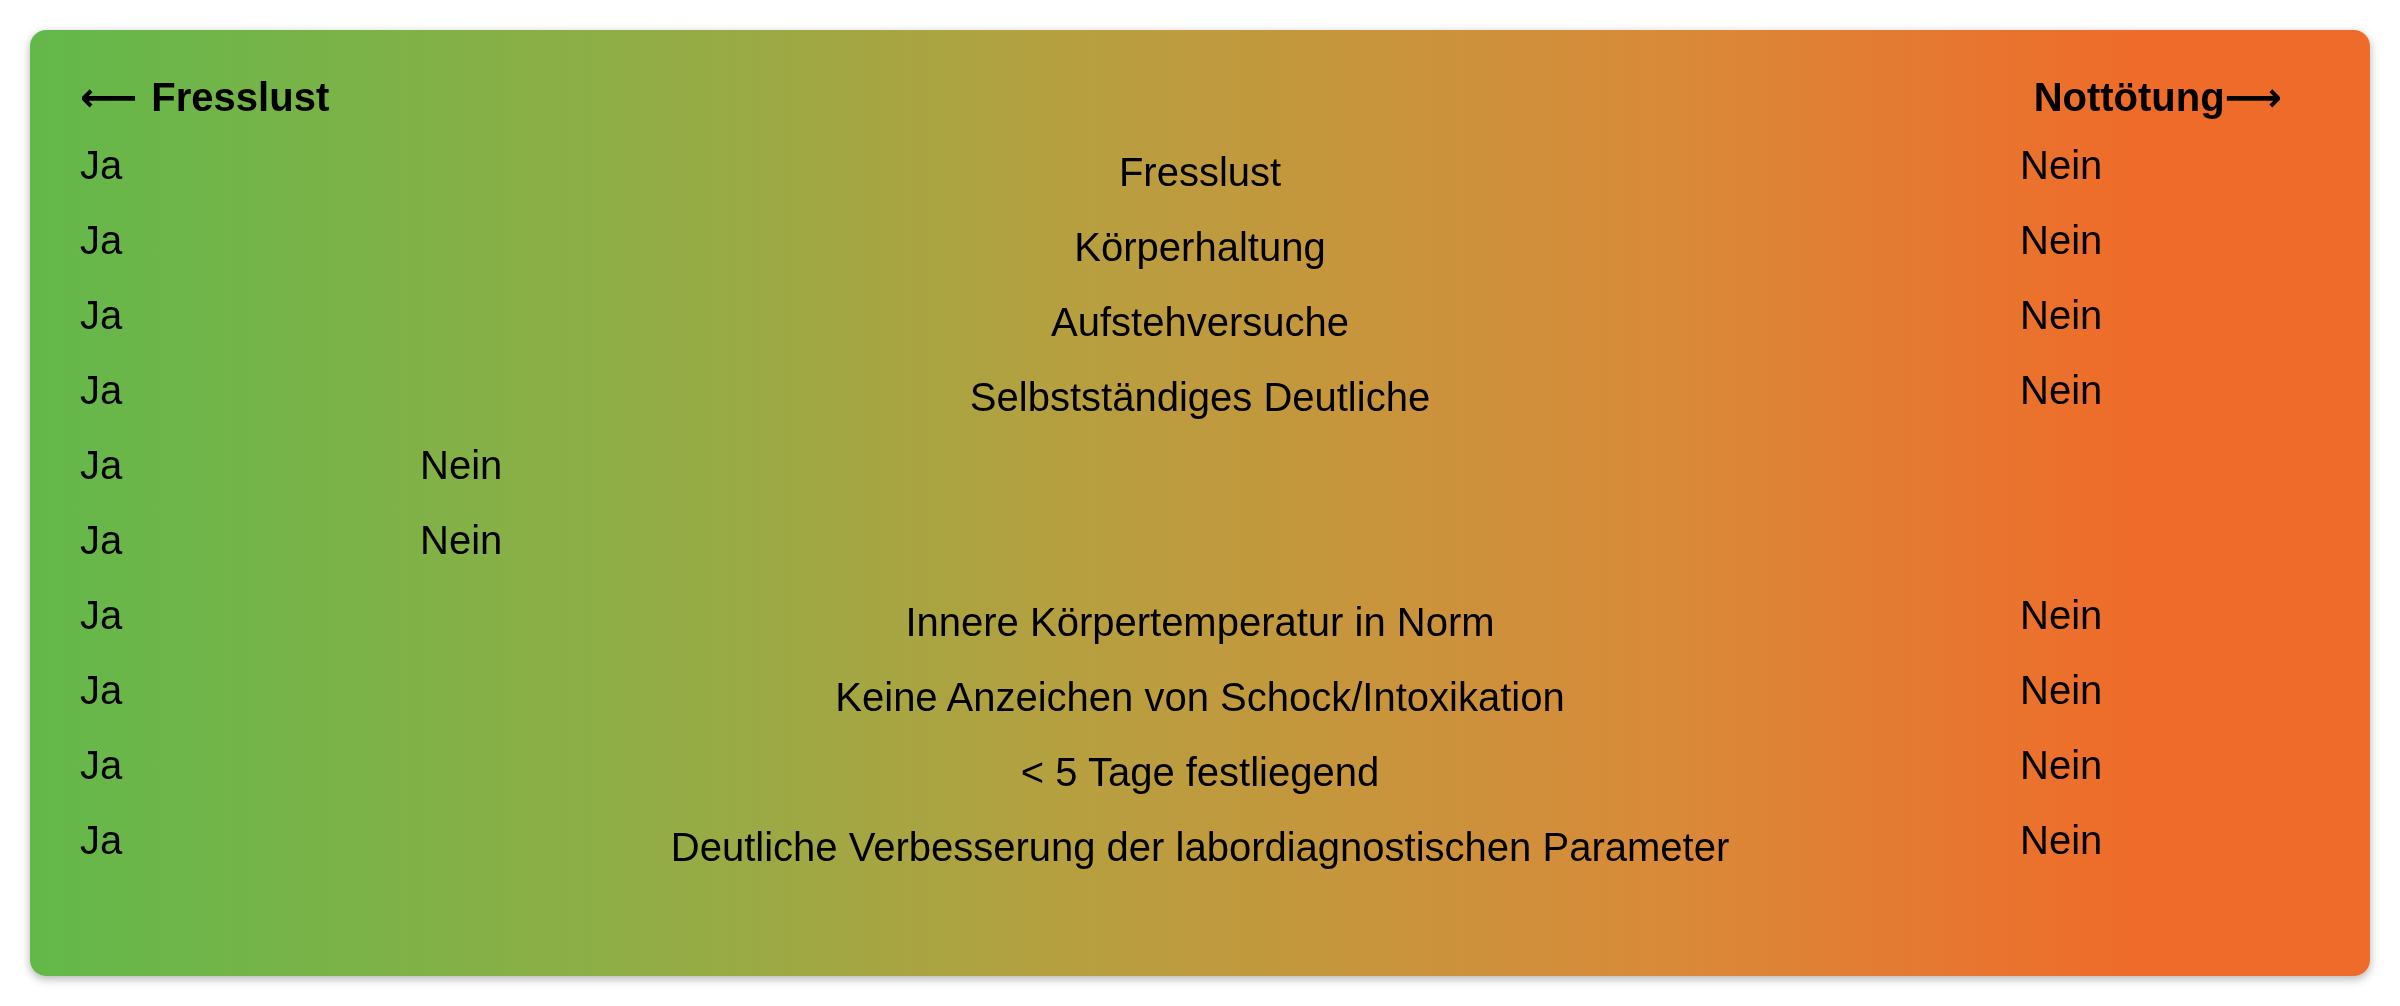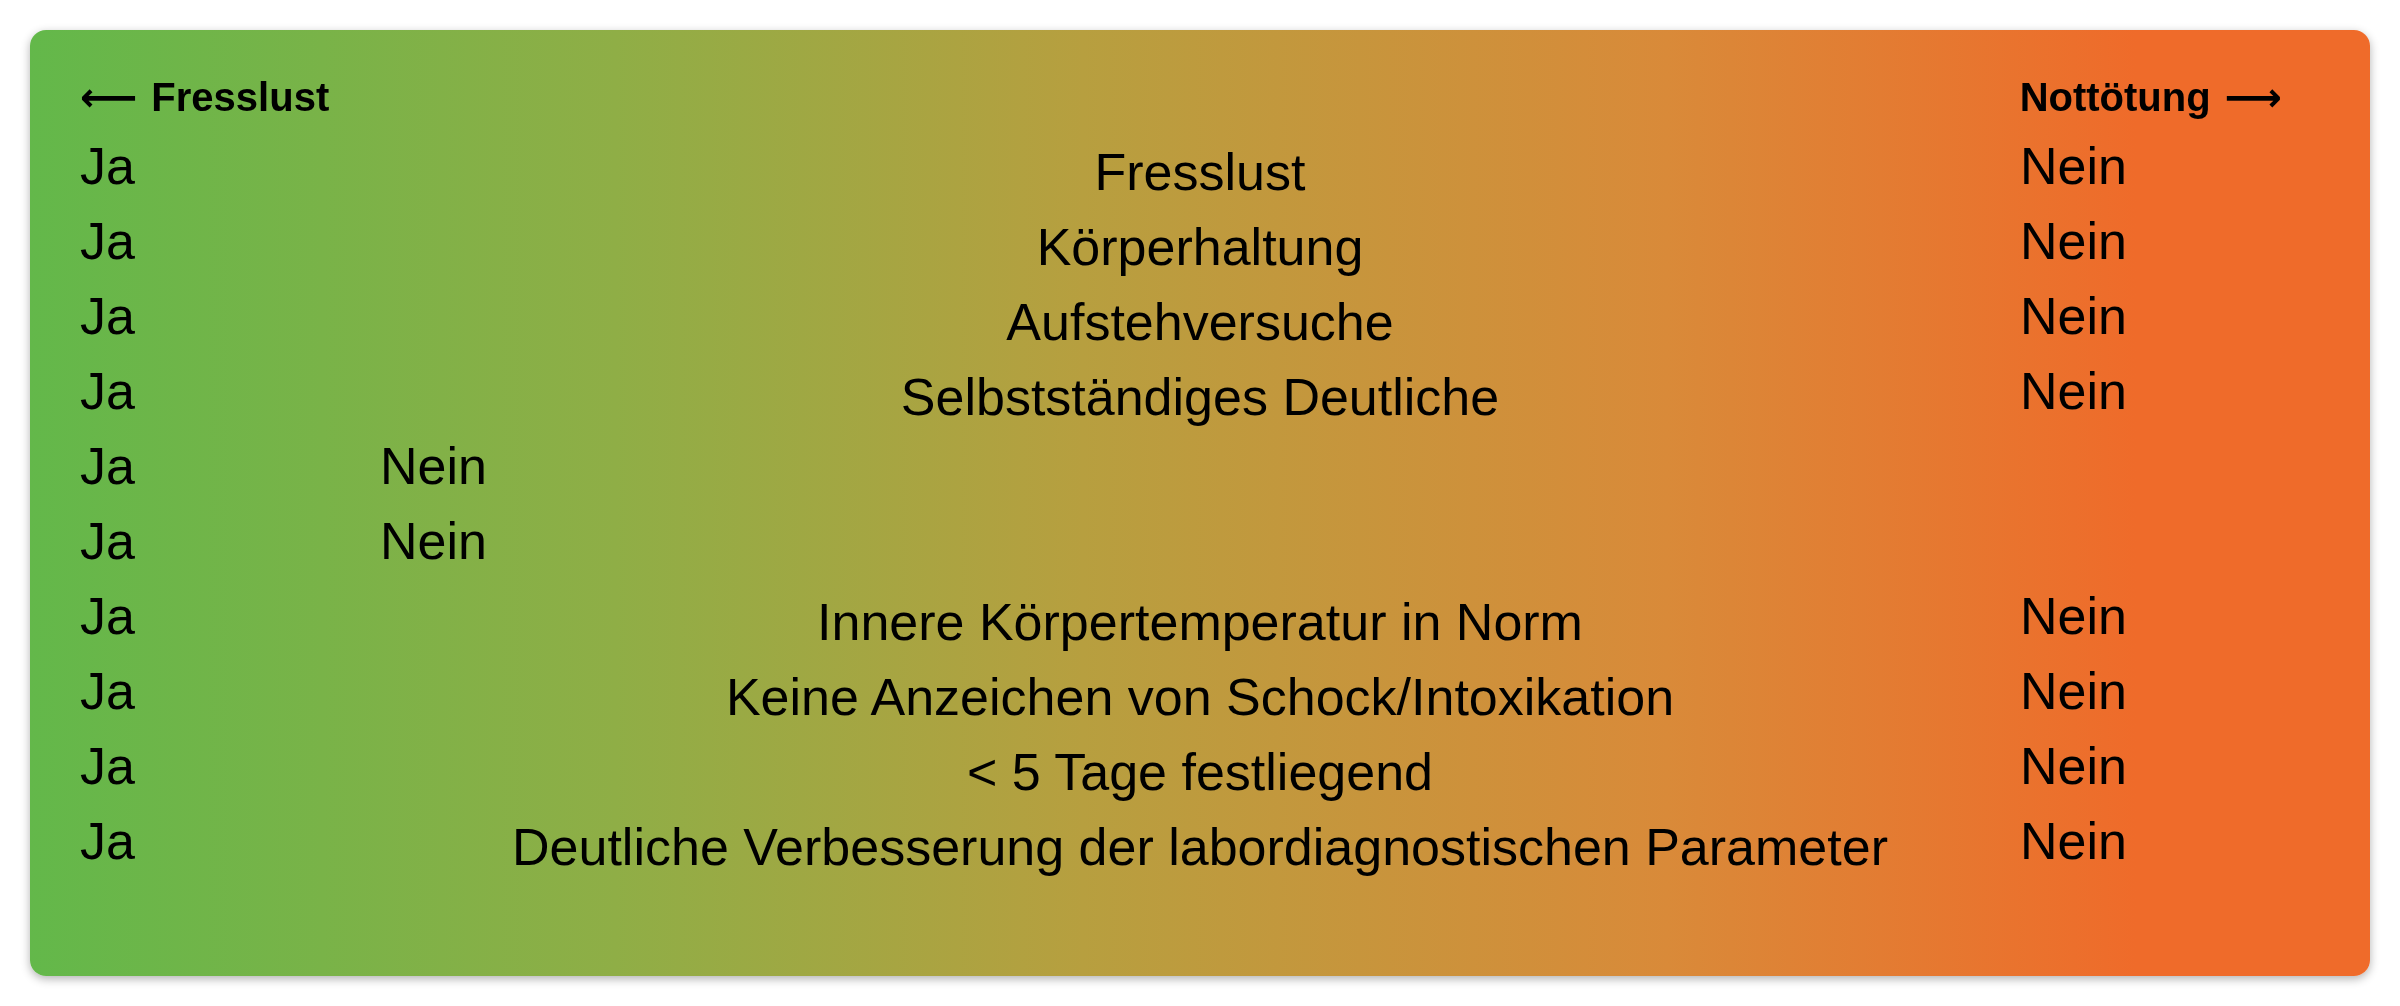--- a/index.html
+++ b/index.html
@@ -45,37 +45,37 @@
     flex: 0 0 auto;
     display: flex;
     align-items: center;
     gap: 14px;
     white-space: nowrap;
   }
   .header-right {
     margin-left: auto;
     display: flex;
     align-items: center;
-    gap: 14px;
     white-space: nowrap;
     padding-right: 38px;
   }
   .arrow {
     display: inline-block;
     font-size: 40px;
     line-height: 1;
     font-family: "DejaVu Sans", sans-serif;
     font-weight: bold;
   }
   .data-row {
     display: flex;
     align-items: center;
     height: 75px;
-    font-size: 52px;
+    font-size: 40px;
     color: #000000;
+    gap: 40px;
   }
   .cell-left {
     flex: 0 0 300px;
     text-align: left;
     white-space: nowrap;
   }
   .cell-center {
     flex: 1 1 auto;
     text-align: center;
     white-space: nowrap;

